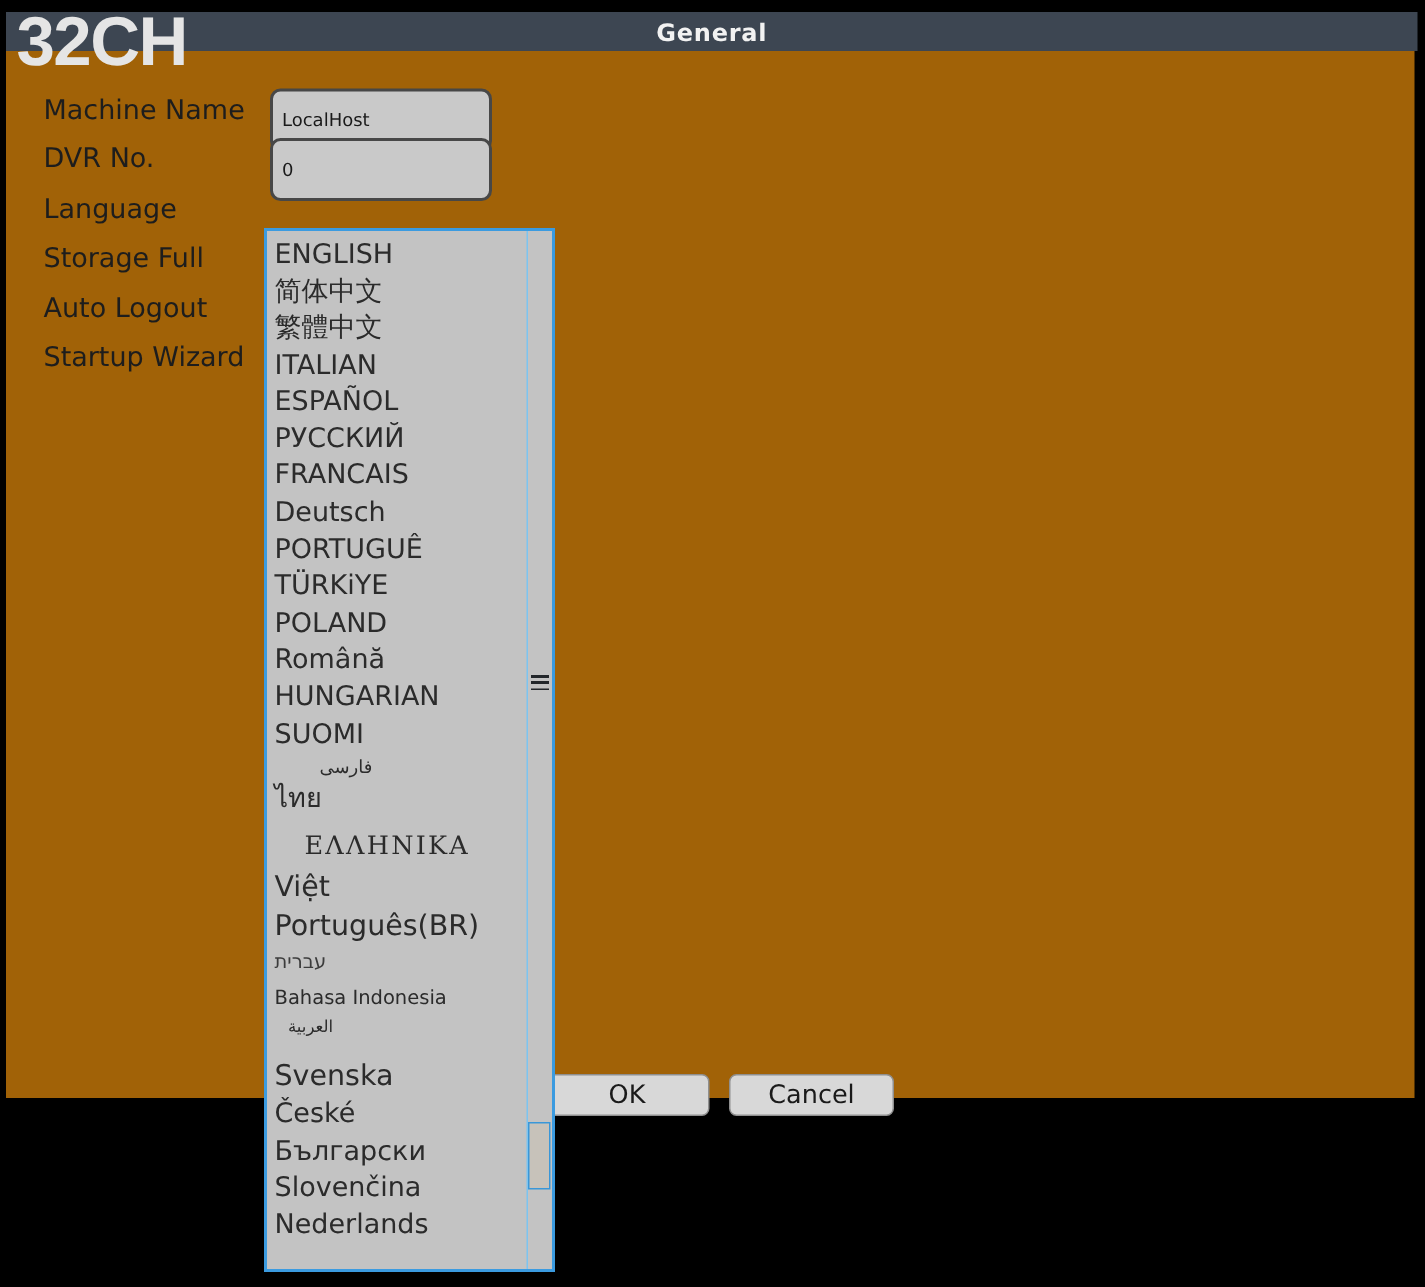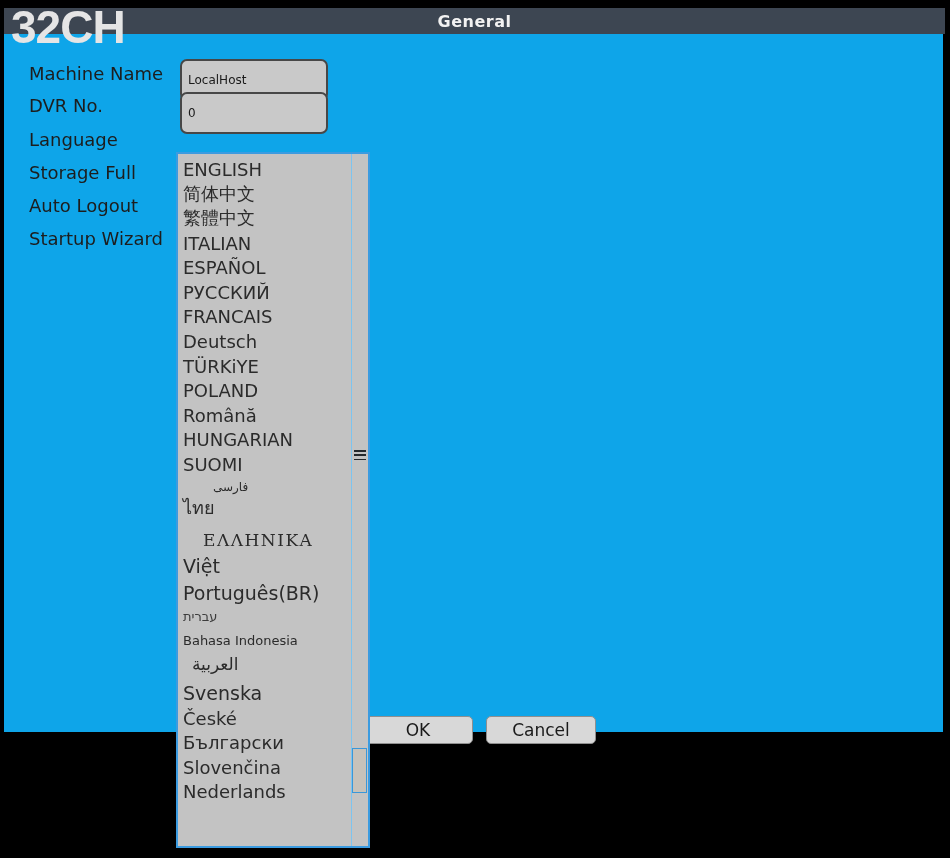--- a/index.html
+++ b/index.html
@@ -9,21 +9,21 @@
     overflow:hidden;
   }
   
   .titlebar{
     position:absolute;left:4px;top:8px;width:941px;height:26px;
     background:#3d4652;display:flex;align-items:center;justify-content:center;
   }
   .titlebar span{color:#f2f2f2;font-size:16px;font-weight:bold;letter-spacing:.5px;}
   .panel{
     position:absolute;left:4px;top:34px;width:939px;height:698px;
-    background:#0ea5e9;
+    background:#a16207;
   }
   .badge{
     position:absolute;left:11px;top:2px;z-index:40;
     font-family:Liberation Sans, sans-serif;font-weight:bold;
     font-size:46px;color:#e5e5e5;letter-spacing:-1px;line-height:1.1;
   }
   
   .flabel{
     position:absolute;left:25px;height:26px;display:flex;align-items:center;
     font-size:18px;color:#1d1d1d;
@@ -66,21 +66,21 @@
     height:24.6px;display:flex;align-items:center;padding-left:5px;
     font-size:18px;color:#2b2b2b;white-space:nowrap;
   }
   .dd-item.small{font-size:12px;height:20px;padding-left:35px;}
   .dd-item.thai{font-size:18px;height:25px;align-items:flex-end;padding-bottom:5px;}
   .dd-item.greek{font-family:"DejaVu Serif","Liberation Serif",serif;font-size:17px;height:26px;letter-spacing:1.5px;margin-left:20px;}
   .dd-item.viet{height:27px;font-size:19px;}
   .dd-item.pbr{height:26px;font-size:19px;}
   .dd-item.heb{font-size:13px;height:22px;color:#3c3c3c;}
   .dd-item.bahasa{height:26px;font-size:13px;}
-  .dd-item.arab{font-size:17px;height:18px;align-items:flex-start;padding-left:14px;}
+  .dd-item.arab{font-size:11px;height:18px;align-items:flex-start;padding-left:14px;}
   .dd-item.tall{height:32px;align-items:flex-end;padding-bottom:2px;font-size:19px;}
   .dd-scroll{
     width:17px;border-left:1px solid #7cc4f0;position:relative;box-sizing:border-box;
   }
   .dd-grip{
     position:absolute;left:2px;right:2px;top:296px;height:10px;
     display:flex;flex-direction:column;justify-content:space-between;
   }
   .dd-grip i{display:block;height:1.5px;background:#23272b;}
   .dd-thumb{
@@ -132,20 +132,21 @@
   <div class="dd-list">
 
   <div class="dd-item">ENGLISH</div>
       <div class="dd-item">简体中文</div>
       <div class="dd-item">繁體中文</div>
       <div class="dd-item">ITALIAN</div>
       <div class="dd-item">ESPAÑOL</div>
       <div class="dd-item">РУССКИЙ</div>
       <div class="dd-item">FRANCAIS</div>
       <div class="dd-item">Deutsch</div>
+      <div class="dd-item">PORTUGUÊ</div>
       <div class="dd-item">TÜRKiYE</div>
       <div class="dd-item">POLAND</div>
       <div class="dd-item">Română</div>
       <div class="dd-item">HUNGARIAN</div>
       <div class="dd-item">SUOMI</div>
       <div class="dd-item small">فارسى</div>
       <div class="dd-item thai">ไทย</div>
       <div class="dd-item greek">ΕΛΛΗΝΙΚΑ</div>
       <div class="dd-item viet">Việt</div>
       <div class="dd-item pbr">Português(BR)</div>

